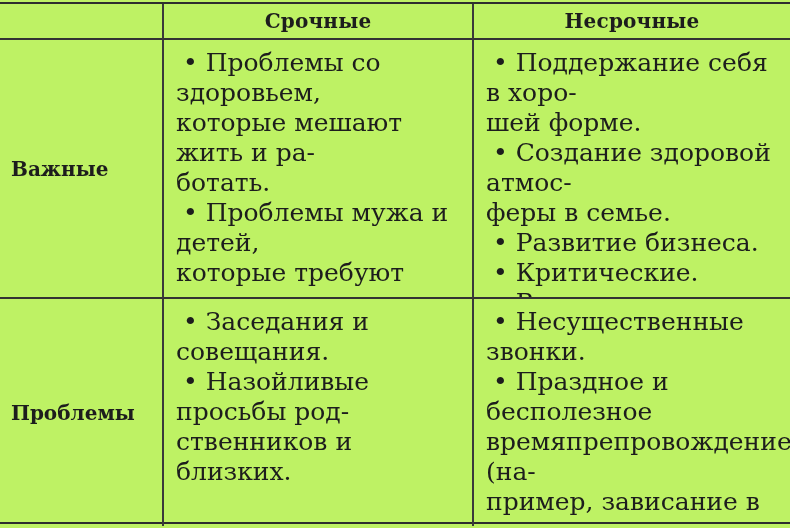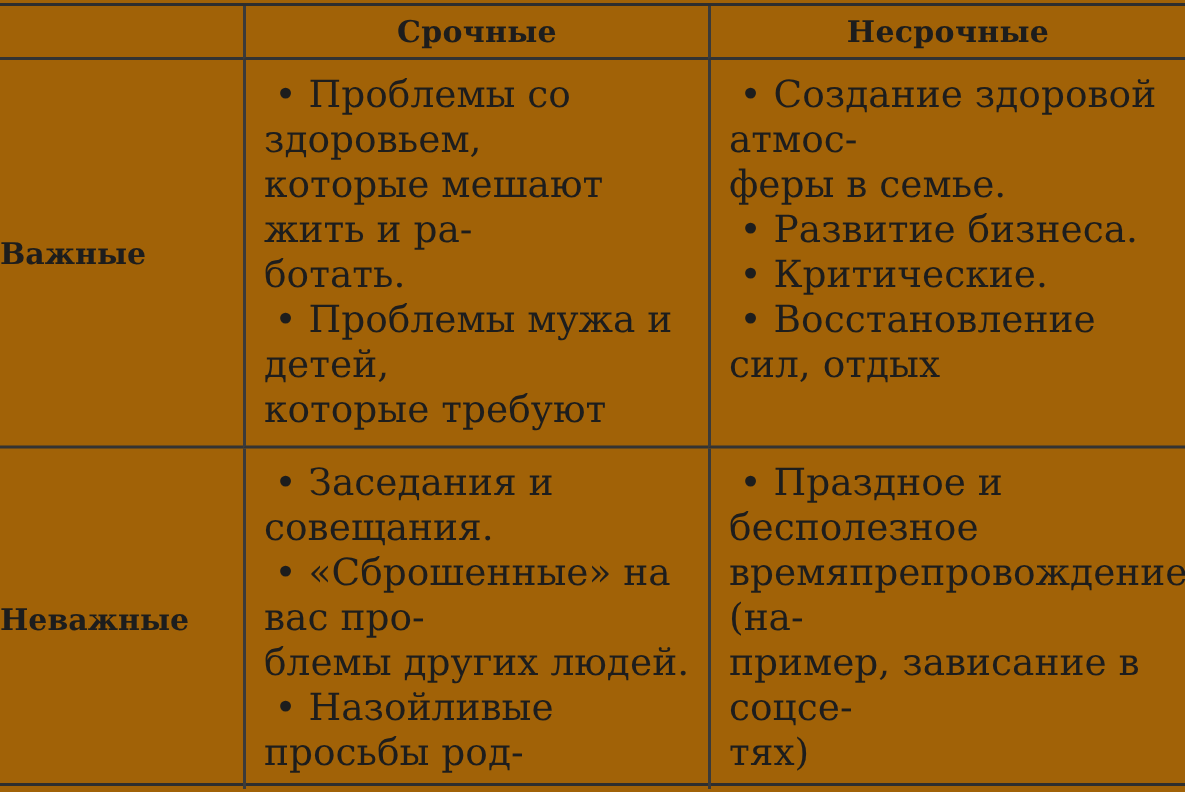--- a/index.html
+++ b/index.html
@@ -6,21 +6,21 @@
     margin: 0;
     padding: 0;
     background: #ffffff;
     font-family: "DejaVu Serif", "Liberation Serif", serif;
     color: #1d1d1d;
   }
   .page {
     position: relative;
     width: 790px;
     height: 528px;
-    background: #a16207;
+    background: #bef264;
     overflow: hidden;
   }
   .etable {
     position: absolute;
     top: 2px;
     left: 0;
     width: 790px;
     height: 522px;
     display: grid;
     grid-template-columns: 162px 310px 318px;
@@ -48,21 +48,21 @@
     align-items: center;
     justify-content: center;
     letter-spacing: 0.2px;
   }
   
   .row-header {
     font-weight: bold;
     font-size: 20px;
     display: flex;
     align-items: center;
-    padding-left: 0;
+    padding-left: 11px;
   }
   
   .content {
     padding: 8px 6px 0 12px;
     font-size: 25px;
     line-height: 30px;
   }
   .item {
     margin: 0;
     white-space: pre-line;
@@ -85,36 +85,37 @@
     <div class="cell hline-bottom row-header">Важные</div>
     <div class="cell vline hline-bottom content">
       <p class="item">• Проблемы со здоровьем,
 которые мешают жить и ра-
 ботать.</p>
       <p class="item">• Проблемы мужа и детей,
 которые требуют вашего
 срочного вмешательства.</p>
     </div>
     <div class="cell vline hline-bottom content">
+      <p class="item">• Поддержание себя в хоро-
+шей форме.</p>
       <p class="item">• Создание здоровой атмос-
 феры в семье.</p>
       <p class="item">• Развитие бизнеса.</p>
       <p class="item">• Критические.</p>
       <p class="item">• Восстановление сил, отдых</p>
     </div>
 
-    <div class="cell row-header">Неважные</div>
+    <div class="cell row-header">Проблемы</div>
     <div class="cell vline content">
       <p class="item">• Заседания и совещания.</p>
-      <p class="item">• «Сброшенные» на вас про-
-блемы других людей.</p>
       <p class="item">• Назойливые просьбы род-
 ственников и близких.</p>
     </div>
     <div class="cell vline content">
+      <p class="item">• Несущественные звонки.</p>
       <p class="item">• Праздное и бесполезное
 времяпрепровождение (на-
 пример, зависание в соцсе-
 тях)</p>
     </div>
 
   </div>
 </div>
 
 </body></html>

